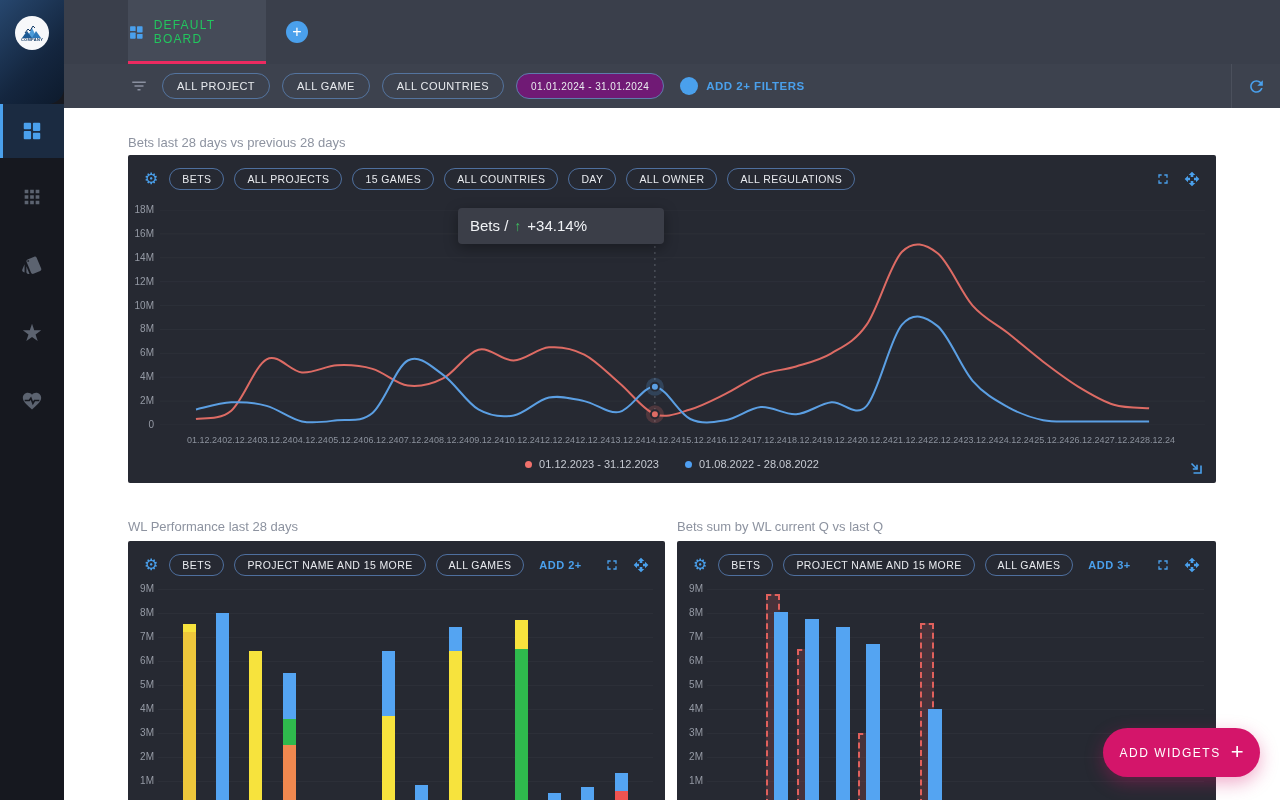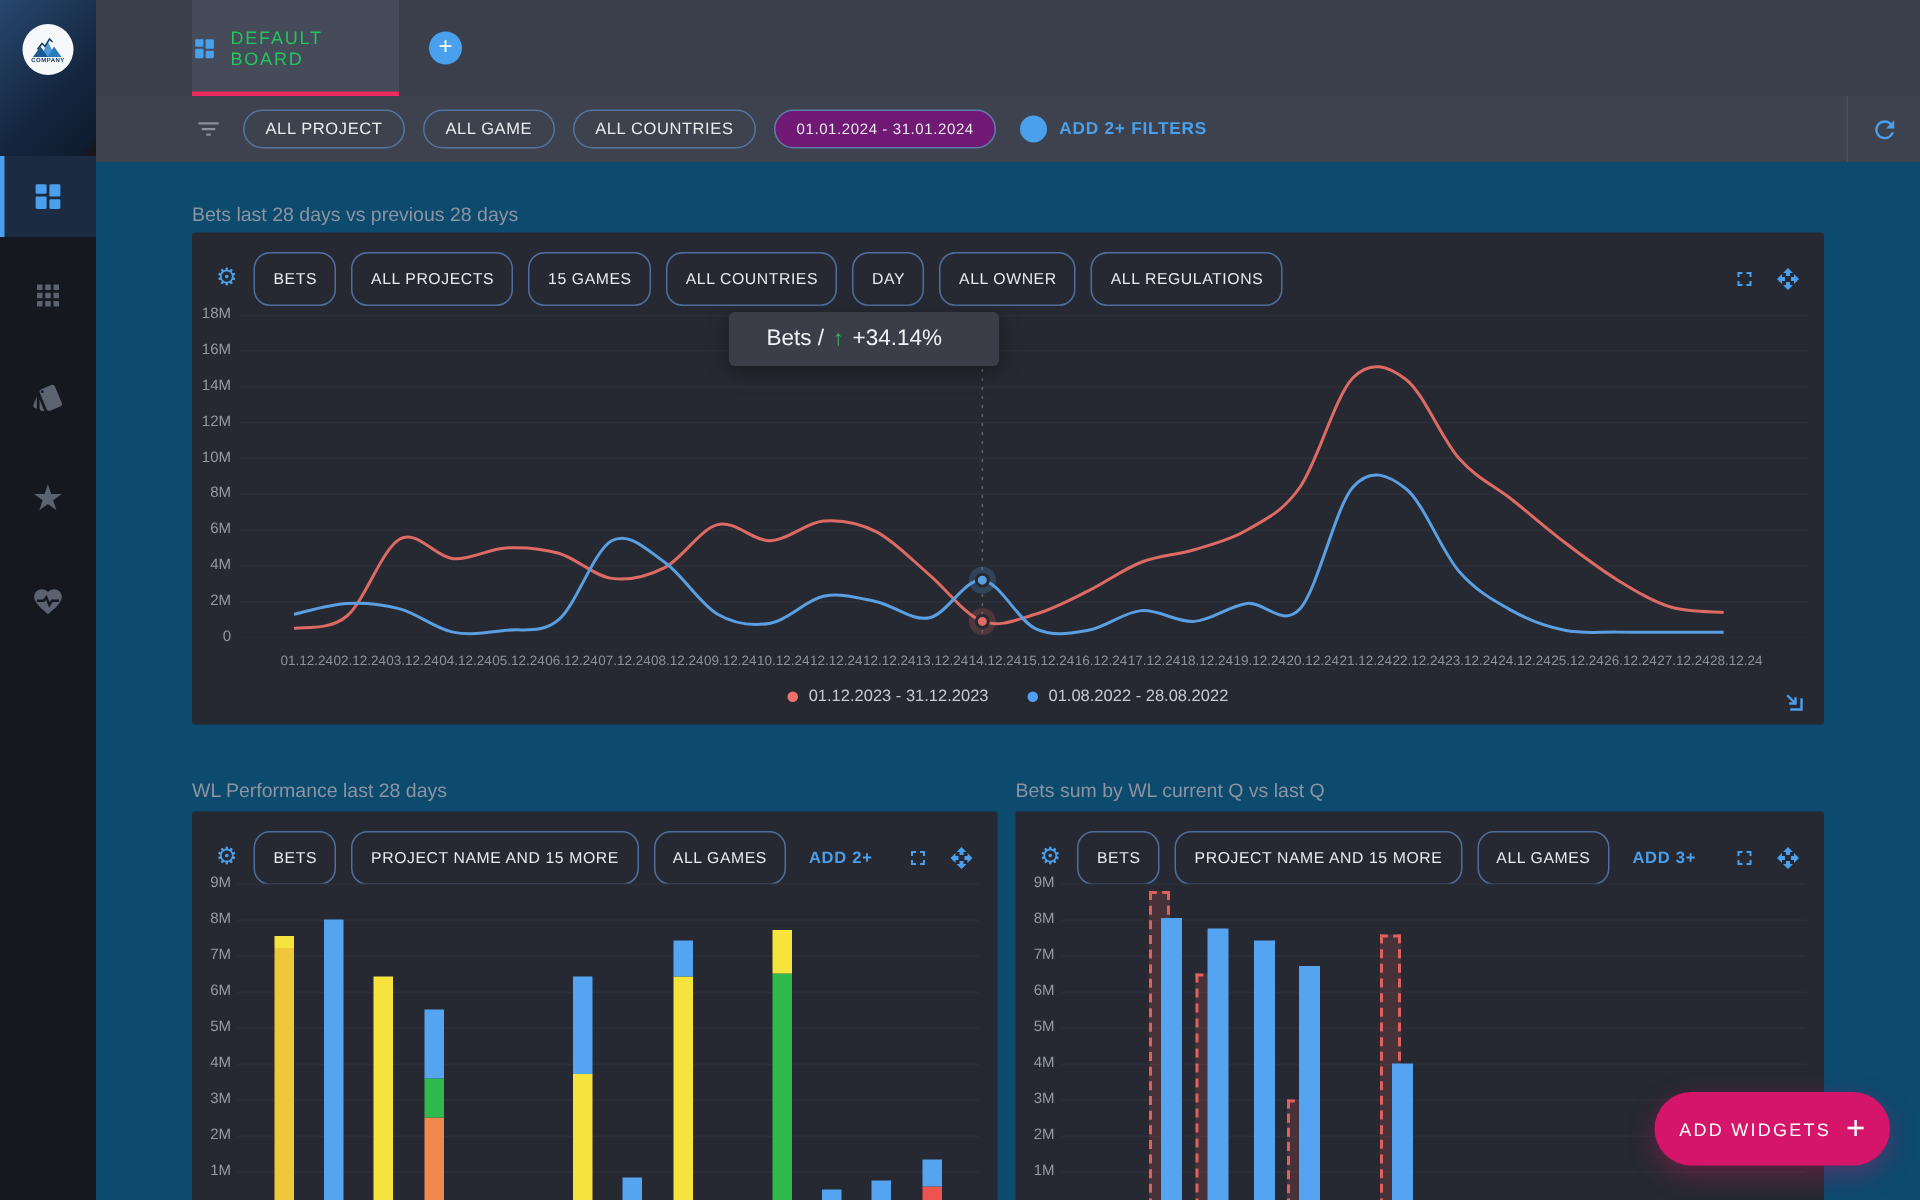--- a/index.html
+++ b/index.html
@@ -41,41 +41,41 @@
     display:inline-flex; align-items:center; font-size:11px; letter-spacing:.4px; color:#e9ebef; white-space:nowrap; cursor:pointer; }
   #fb-chips { display:flex; gap:12px; align-items:center; }
   .chip.date { background:#701a75; border-color:#5d7dab; font-size:10px; }
   #add-filters { display:flex; align-items:center; gap:8px; margin-left:16px; cursor:pointer; }
   #add-filters .round-plus { width:18px; height:18px; font-size:13px; }
   #add-filters span { font-size:11.5px; letter-spacing:.5px; color:#4aa0ec; font-weight:bold; }
   #refresh-box { margin-left:auto; height:44px; width:49px; border-left:1px solid #4b505c;
     display:flex; align-items:center; justify-content:center; cursor:pointer; }
 
   
-  #content { position:absolute; left:64px; top:108px; width:1216px; height:692px; background:#0c4a6e; }
+  #content { position:absolute; left:64px; top:108px; width:1216px; height:692px; background:#ffffff; }
   .section-title { position:absolute; font-size:13px; color:#8d93a0; }
   .widget { position:absolute; background:#262932; border-radius:2px; }
   .w-head { display:flex; align-items:center; gap:11px; padding:13px 16px 0 16px; }
   .gear { color:#4aa0ec; font-size:16px; line-height:1; cursor:pointer; }
   .w-chips { display:flex; gap:10px; align-items:center; }
-  .w-chips .chip { height:36px; border-radius:11px; padding:0 12px; font-size:10.5px; background:transparent; border-color:#4e6f9e; }
+  .w-chips .chip { height:22px; border-radius:11px; padding:0 12px; font-size:10.5px; background:transparent; border-color:#4e6f9e; }
   .add-more { font-size:11px; font-weight:bold; letter-spacing:.5px; color:#4aa0ec; margin-left:4px; cursor:pointer; }
   .head-icons { margin-left:auto; display:flex; gap:13px; align-items:center; }
   .icon-btn { width:16px; height:16px; cursor:pointer; display:block; }
 
   .ylab { position:absolute; width:26px; text-align:right; font-size:10px; color:#959aa5; }
   .xlab { position:absolute; width:52px; text-align:right; font-size:9px; color:#8c929d; }
   .hgrid { position:absolute; height:1px; background:#2d3039; }
   .legend-row { position:absolute; left:0; width:100%; display:flex; justify-content:center; gap:26px; }
   .legend-item { display:flex; align-items:center; gap:7px; font-size:11px; color:#c6cad2; }
   .dot { width:7px; height:7px; border-radius:50%; }
 
   
-  #tooltip { position:absolute; left:330px; top:53px; width:180px; background:#3b3e48; border-radius:4px;
-    padding:9px 12px 10px 25px; box-shadow:0 4px 14px rgba(0,0,0,.35); z-index:5;margin-left:28px; }
+  #tooltip { position:absolute; left:330px; top:53px; width:206px; background:#3b3e48; border-radius:4px;
+    padding:9px 12px 10px 12px; box-shadow:0 4px 14px rgba(0,0,0,.35); z-index:5; }
   #tooltip .tt-title { font-size:15px; color:#f0f2f5; display:flex; gap:6px; align-items:baseline; }
   #tooltip .tt-arrow { color:#3dbf5f; font-size:14px; }
   .tt-row { display:flex; align-items:center; gap:7px; margin-top:8px; font-size:11.5px; color:#cdd1d8; }
   .tt-val { margin-left:auto; font-weight:bold; color:#f2f4f7; }
 
   .bar-seg { position:absolute; }
   .bar-dashed { position:absolute; border:2px dashed #e0605c; background:rgba(224,96,92,.18); }
 
   
   #fab { position:absolute; left:1103px; top:728px; width:157px; height:49px; border-radius:25px;

